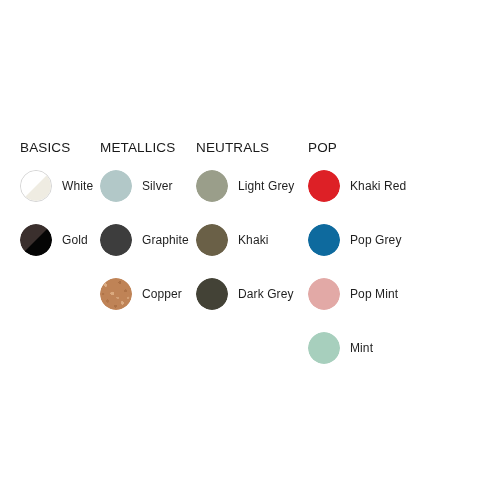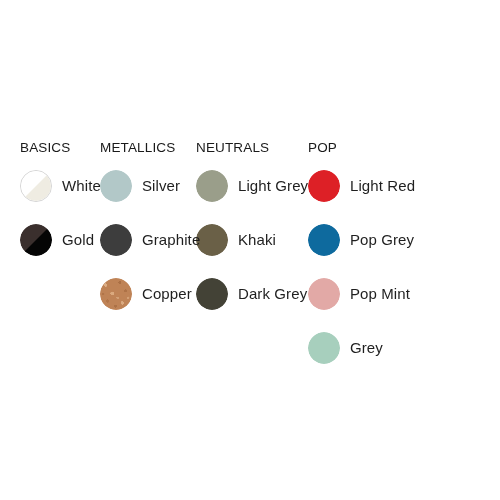--- a/index.html
+++ b/index.html
@@ -77,21 +77,21 @@
     border: 1px solid #d5d5d5;
   }
 
   .swatch-label {
     position: absolute;
     left: 42px;
     top: 0;
     height: 32px;
     line-height: 32px;
     font-family: "Liberation Sans", sans-serif;
-    font-size: 15px;
+    font-size: 12px;
     color: #1f1f1f;
     white-space: nowrap;
     letter-spacing: 0.1px;
   }
 
   
   .grain {
     position: absolute;
     left: 0;
     top: 0;
@@ -181,35 +181,35 @@
         </div>
       </div>
     </div>
     <div class="column" style="left: 308px;">
       <div class="column-title">POP</div>
       <div class="swatch-list">
         <div class="swatch-row">
           <div class="swatch-disc">
             <div class="fill" style="background: rgb(221, 32, 38);"></div>
           </div>
-          <div class="swatch-label">Light Red</div>
+          <div class="swatch-label">Khaki Red</div>
         </div>
         <div class="swatch-row">
           <div class="swatch-disc">
             <div class="fill" style="background: rgb(14, 106, 158);"></div>
           </div>
           <div class="swatch-label">Pop Grey</div>
         </div>
         <div class="swatch-row">
           <div class="swatch-disc">
             <div class="fill" style="background: rgb(226, 169, 166);"></div>
           </div>
           <div class="swatch-label">Pop Mint</div>
         </div>
         <div class="swatch-row">
           <div class="swatch-disc">
             <div class="fill" style="background: rgb(167, 207, 189);"></div>
           </div>
-          <div class="swatch-label">Grey</div>
+          <div class="swatch-label">Mint</div>
         </div>
       </div>
     </div>
   </div>
 
 </body></html>

